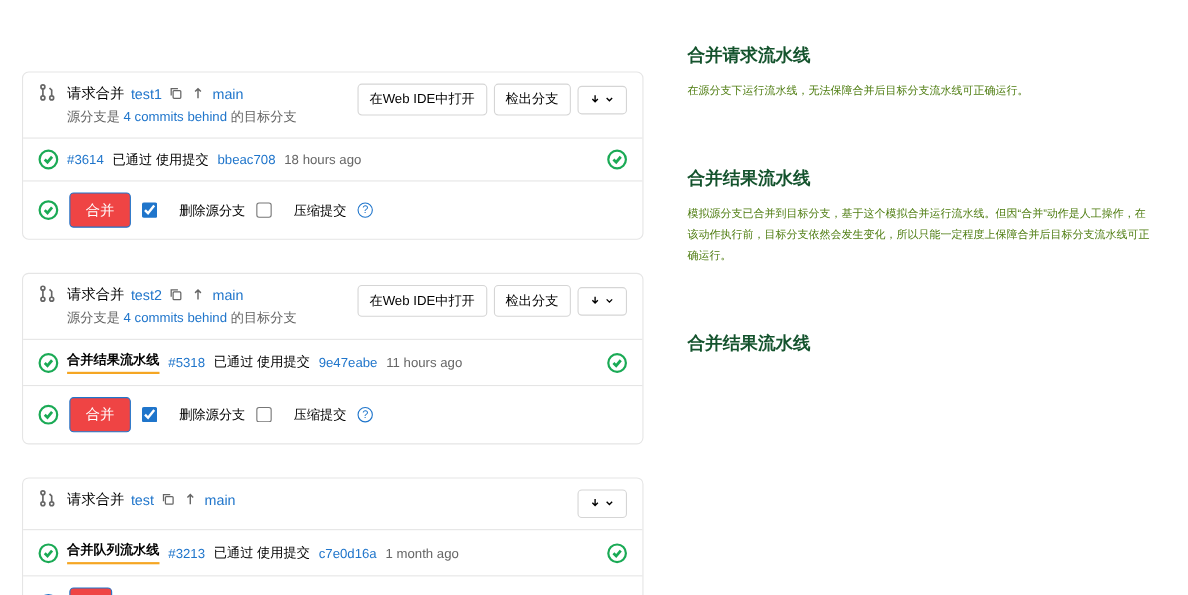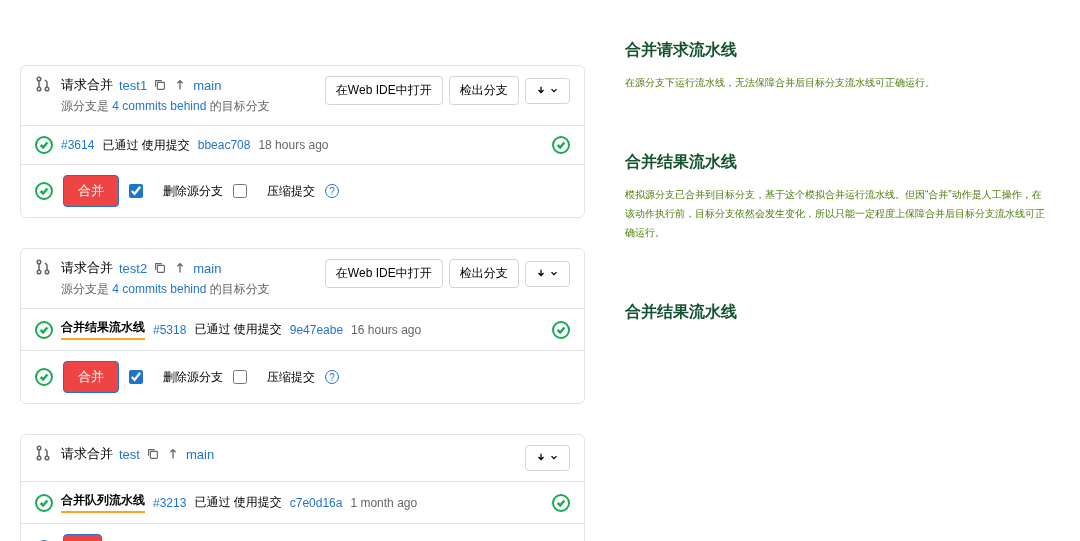--- a/index.html
+++ b/index.html
@@ -150,21 +150,21 @@
         <div class="pipeline-left">
           <span class="success-icon">
             <svg viewBox="0 0 12 12">
               <path d="M2 6l3 3 5-6"></path>
             </svg>
           </span>
           <span class="pipeline-name">合并结果流水线</span>
           <a class="link">#5318</a>
           <span>已通过 使用提交</span>
           <a class="link">9e47eabe</a>
-          <span class="muted">16 hours ago</span>
+          <span class="muted">11 hours ago</span>
         </div>
         <span class="success-icon" style="cursor: pointer;">
           <svg viewBox="0 0 12 12">
             <path d="M2 6l3 3 5-6"></path>
           </svg>
         </span>
       </div>
       <div class="card-section action-sec">
         <span class="success-icon">
           <svg viewBox="0 0 12 12">

